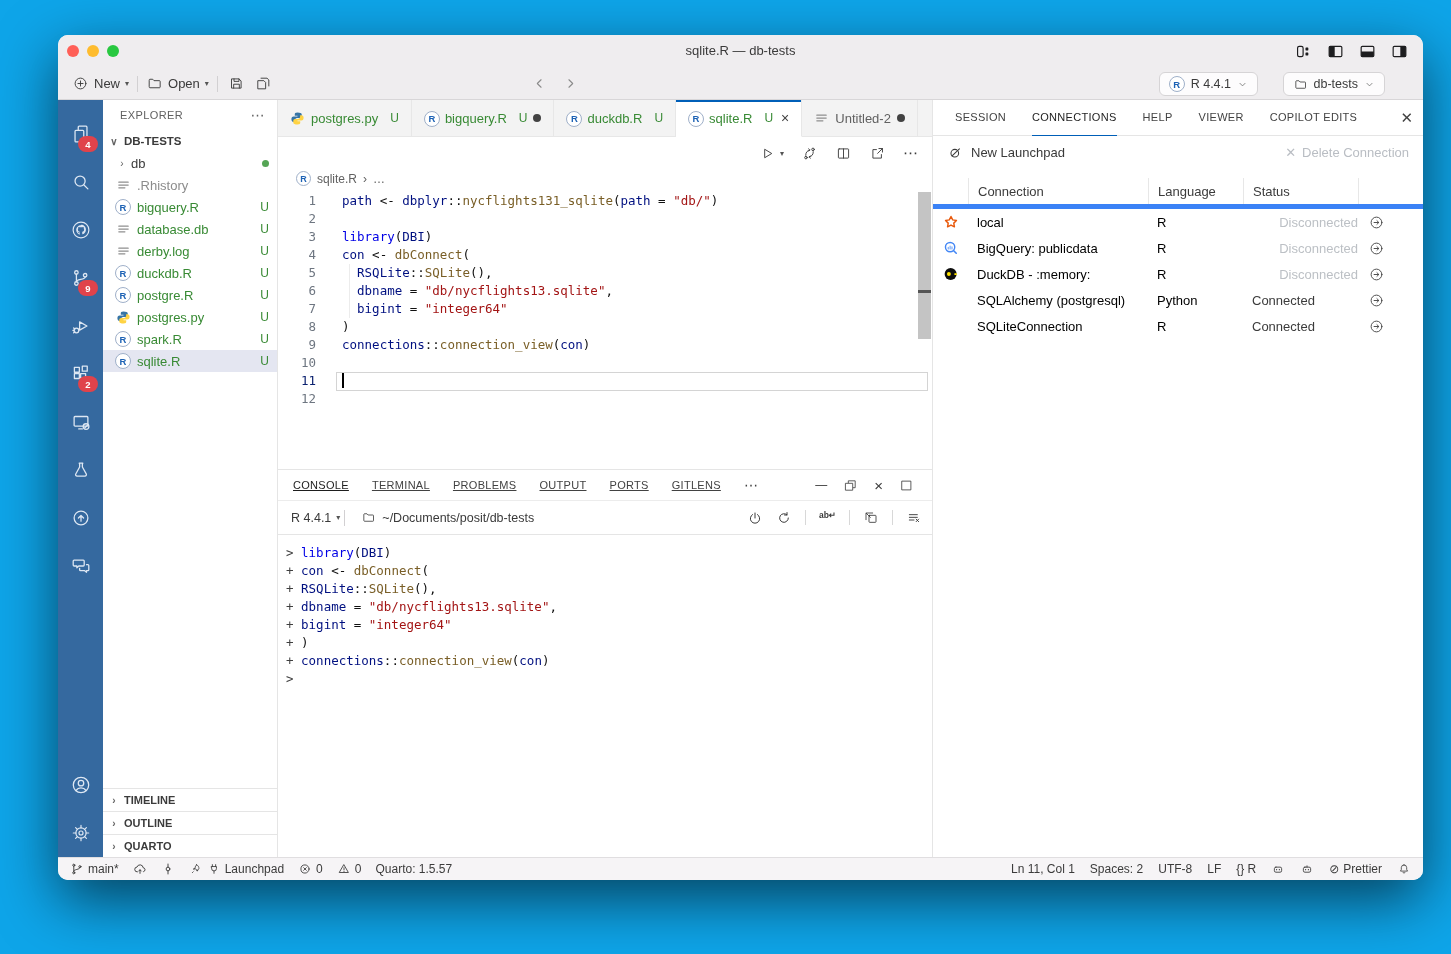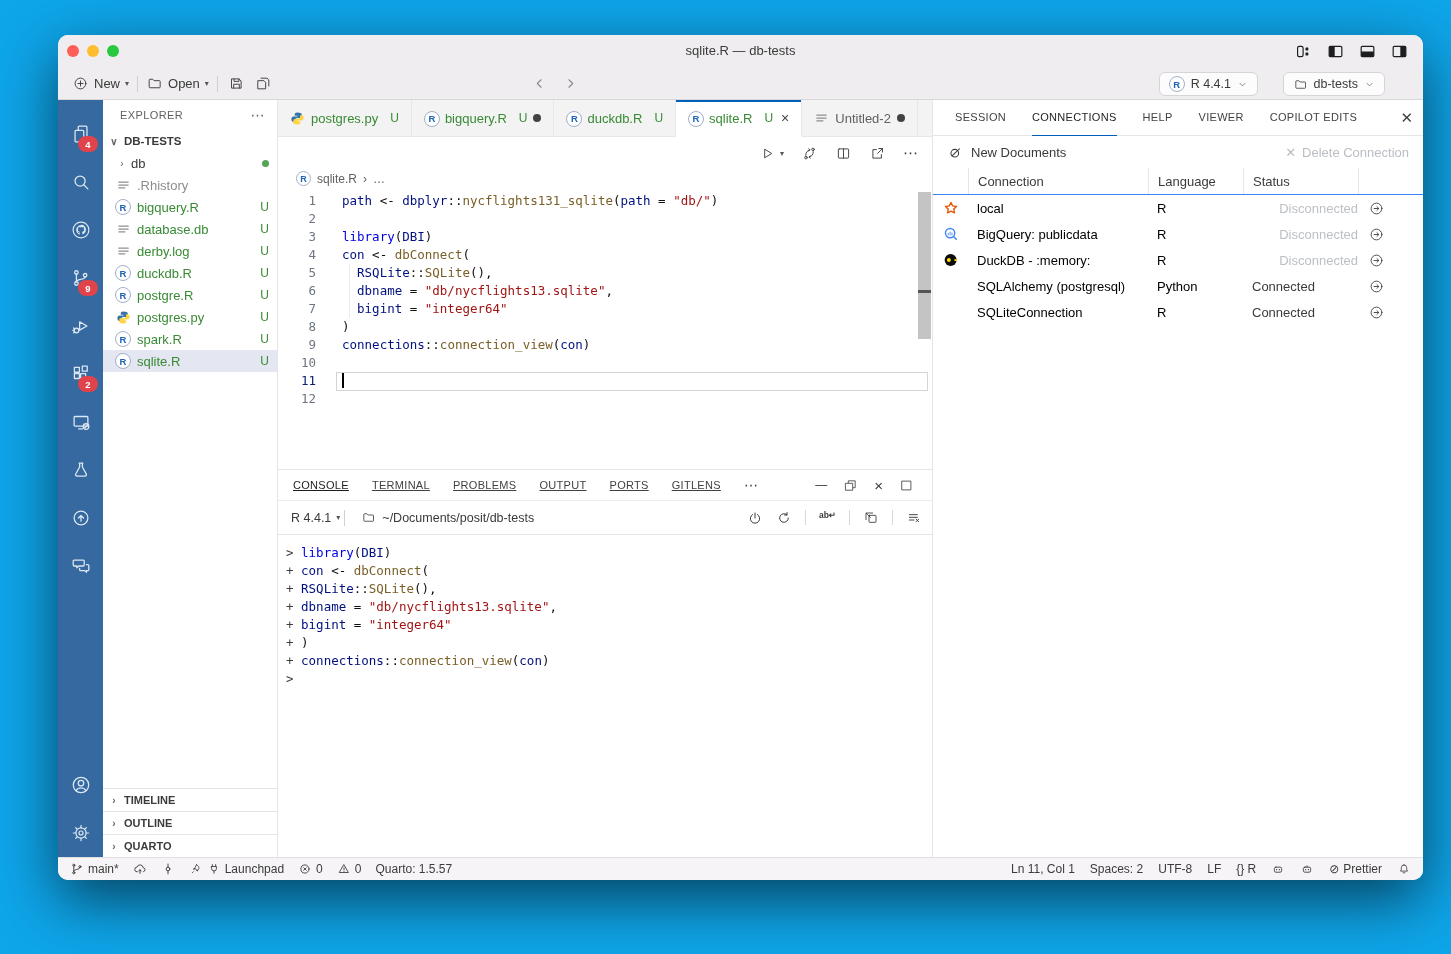--- a/index.html
+++ b/index.html
@@ -112,21 +112,21 @@
   .rtabs{height:35px;display:flex;align-items:center;border-bottom:1px solid #e5e5e5;padding:0 10px 0 22px;flex:none;}
   .rtab{font-size:11px;letter-spacing:.3px;color:#424242;margin-right:26px;height:35px;display:flex;align-items:center;border-bottom:1px solid transparent;}
   .rtab.active{color:#1e1e1e;border-bottom:1px solid #005fb8;}
   .rclose{margin-left:auto;color:#424242;font-size:15px;}
   .rtoolbar{height:32px;display:flex;align-items:center;padding:0 14px 0 14px;flex:none;color:#3a3a3a;}
   .newconn{display:flex;align-items:center;gap:7px;}
   .newconn .ic{width:17px;height:17px;}
   .delconn{margin-left:auto;display:flex;align-items:center;gap:6px;color:#b9bdc3;}
   .ctable{flex:none;}
   .crow{display:grid;grid-template-columns:35px 180px 95px 115px 37px;align-items:center;height:26px;}
-  .crow.head{border-bottom:1px solid #3b82f6;color:#3b3b3b;}
+  .crow.head{border-bottom:5px solid #3b82f6;color:#3b3b3b;margin-top:10px;}
   .crow.head .cell{border-left:1px solid #e7e7e7;height:26px;display:flex;align-items:center;padding-left:9px;}
   .crow .cicon{display:grid;place-items:center;}
   .crow .cicon svg{width:18px;height:18px;}
   .cell{padding-left:9px;white-space:nowrap;overflow:hidden;}
   .st-dis{color:#bcc0c5;text-align:right;}
   .st-con{color:#3b3b3b;}
   .goarrow{display:grid;place-items:center;color:#424242;}
   .goarrow svg{width:17px;height:17px;}
   
   .statusbar{height:22px;background:#f6f4f6;border-top:1px solid #e0dee0;display:flex;align-items:center;
@@ -661,21 +661,21 @@
             <div class="rclose">✕</div>
           </div>
         <div class="rtoolbar">
           <div class="newconn">
             <span class="ic">
                 <svg viewBox="0 0 24 24" fill="none" stroke="currentColor" stroke-width="1.5" stroke-linecap="round" stroke-linejoin="round">
                   <circle cx="11" cy="13" r="5.4"></circle>
                   <path d="M7.2 16.8 17.5 6.8"></path>
                 </svg>
               </span>
-            <span>New Documents</span>
+            <span>New Launchpad</span>
           </div>
           <div class="delconn">
             <span>✕</span>
             <span>Delete Connection</span>
           </div>
         </div>
         <div class="ctable" id="ctable">
             <div class="crow head">
               <div></div>
               <div class="cell">Connection</div>

